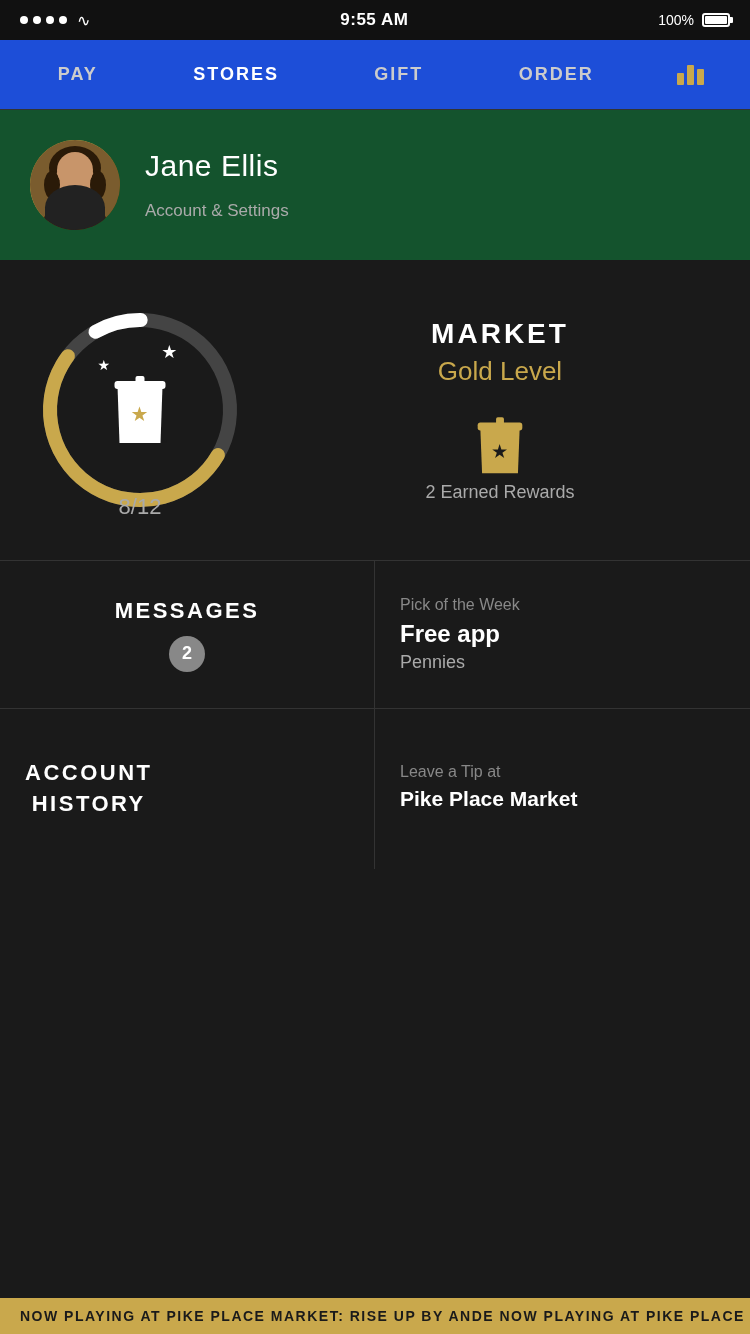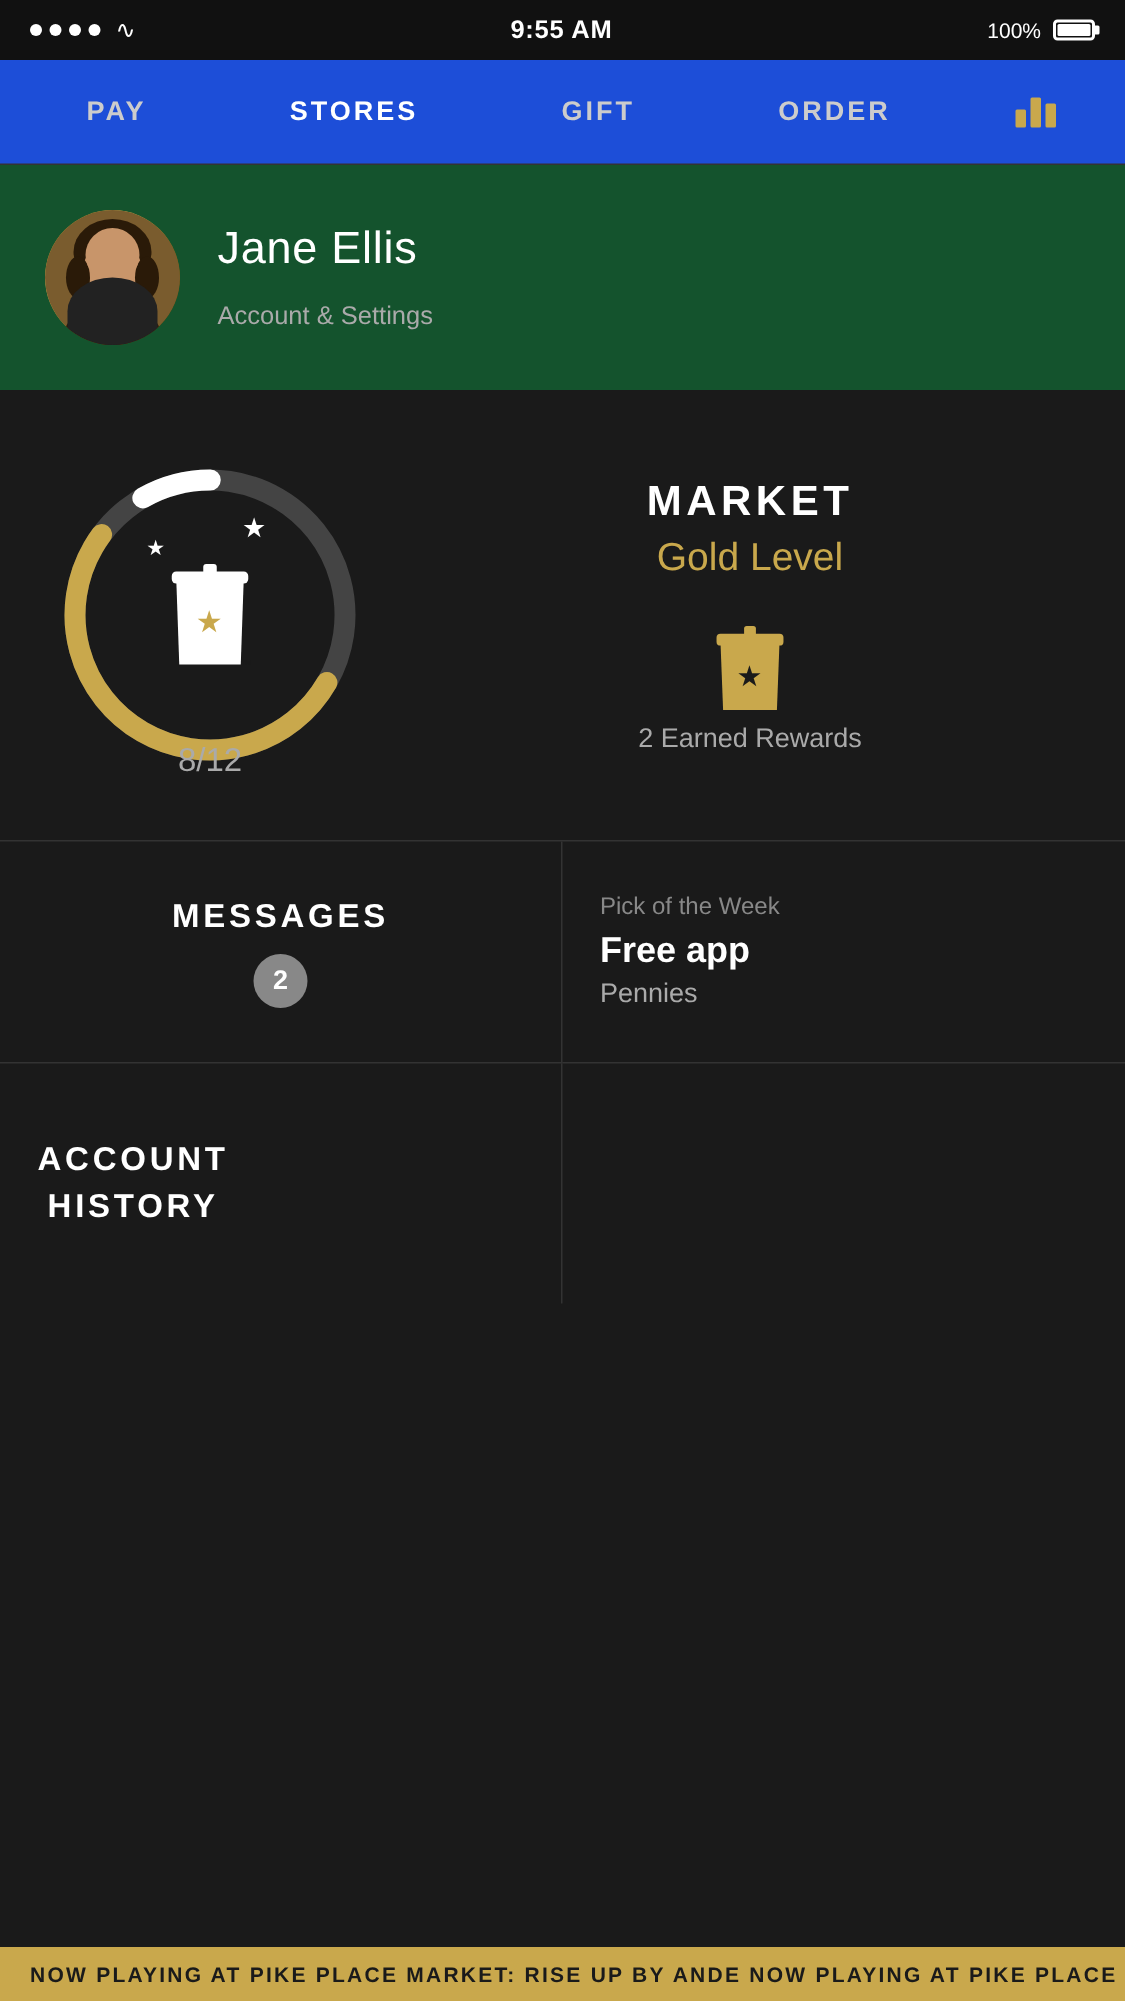--- a/index.html
+++ b/index.html
@@ -436,17 +436,21 @@
     <div class="cell-main">Free app</div>
     <div class="cell-desc">Pennies</div>
   </div>
 
   <div class="grid-cell" style="display:flex;flex-direction:column;align-items:flex-start;justify-content:center;min-height:160px;">
     <div class="cell-title" style="text-align:center;line-height:1.4;">
       ACCOUNT<br>HISTORY
     </div>
   </div>
 
+  <div class="grid-cell" style="display:flex;flex-direction:column;justify-content:center;min-height:160px;">
+    <div class="cell-subtitle">Leave a Tip at</div>
+    <div class="cell-main" style="font-size:21px;">Pike Place Market</div>
+  </div>
 </div>
 
 <div class="now-playing">
   <div class="now-playing-text">NOW PLAYING AT PIKE PLACE MARKET: RISE UP BY ANDE     NOW PLAYING AT PIKE PLACE MARKET: RISE UP BY ANDE</div>
 </div>
 
 </body></html>

